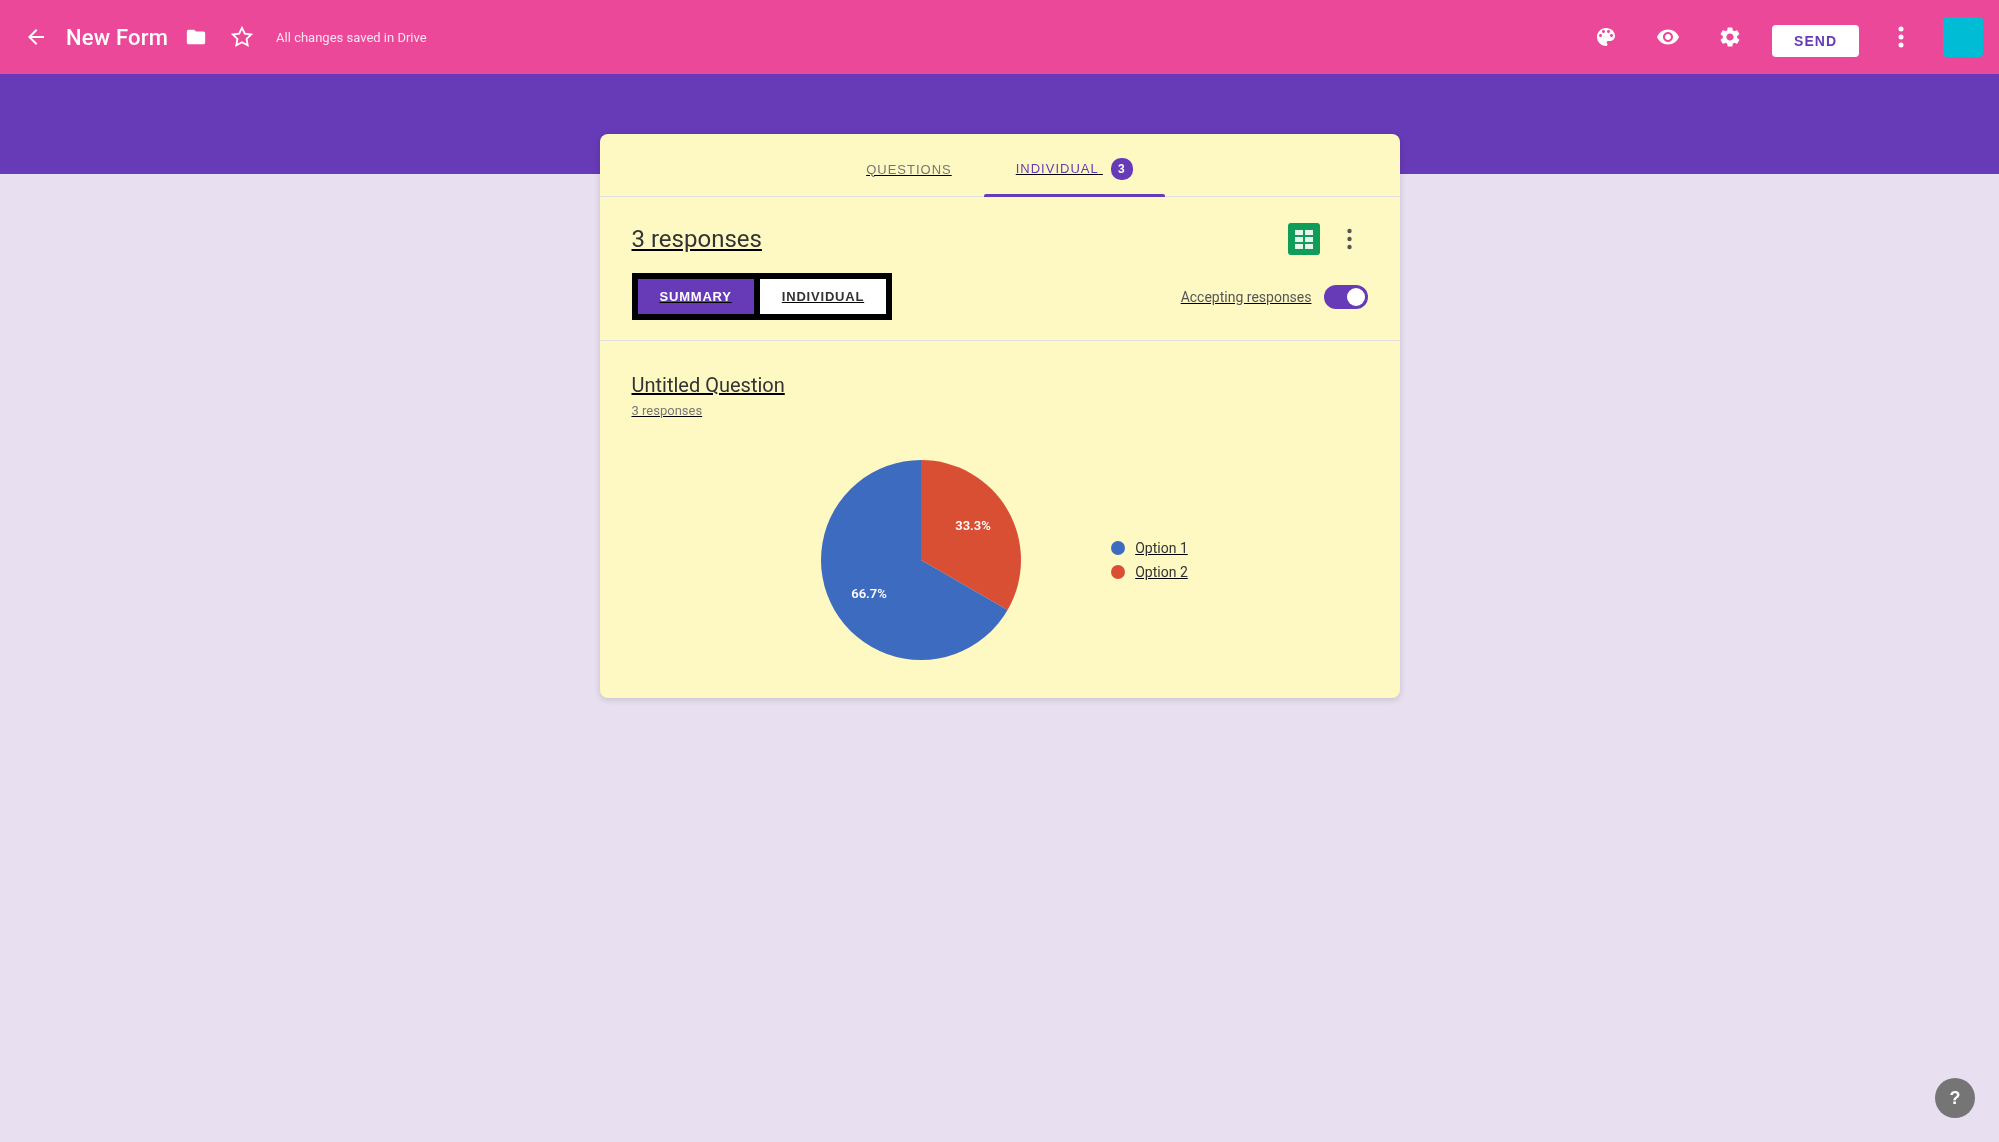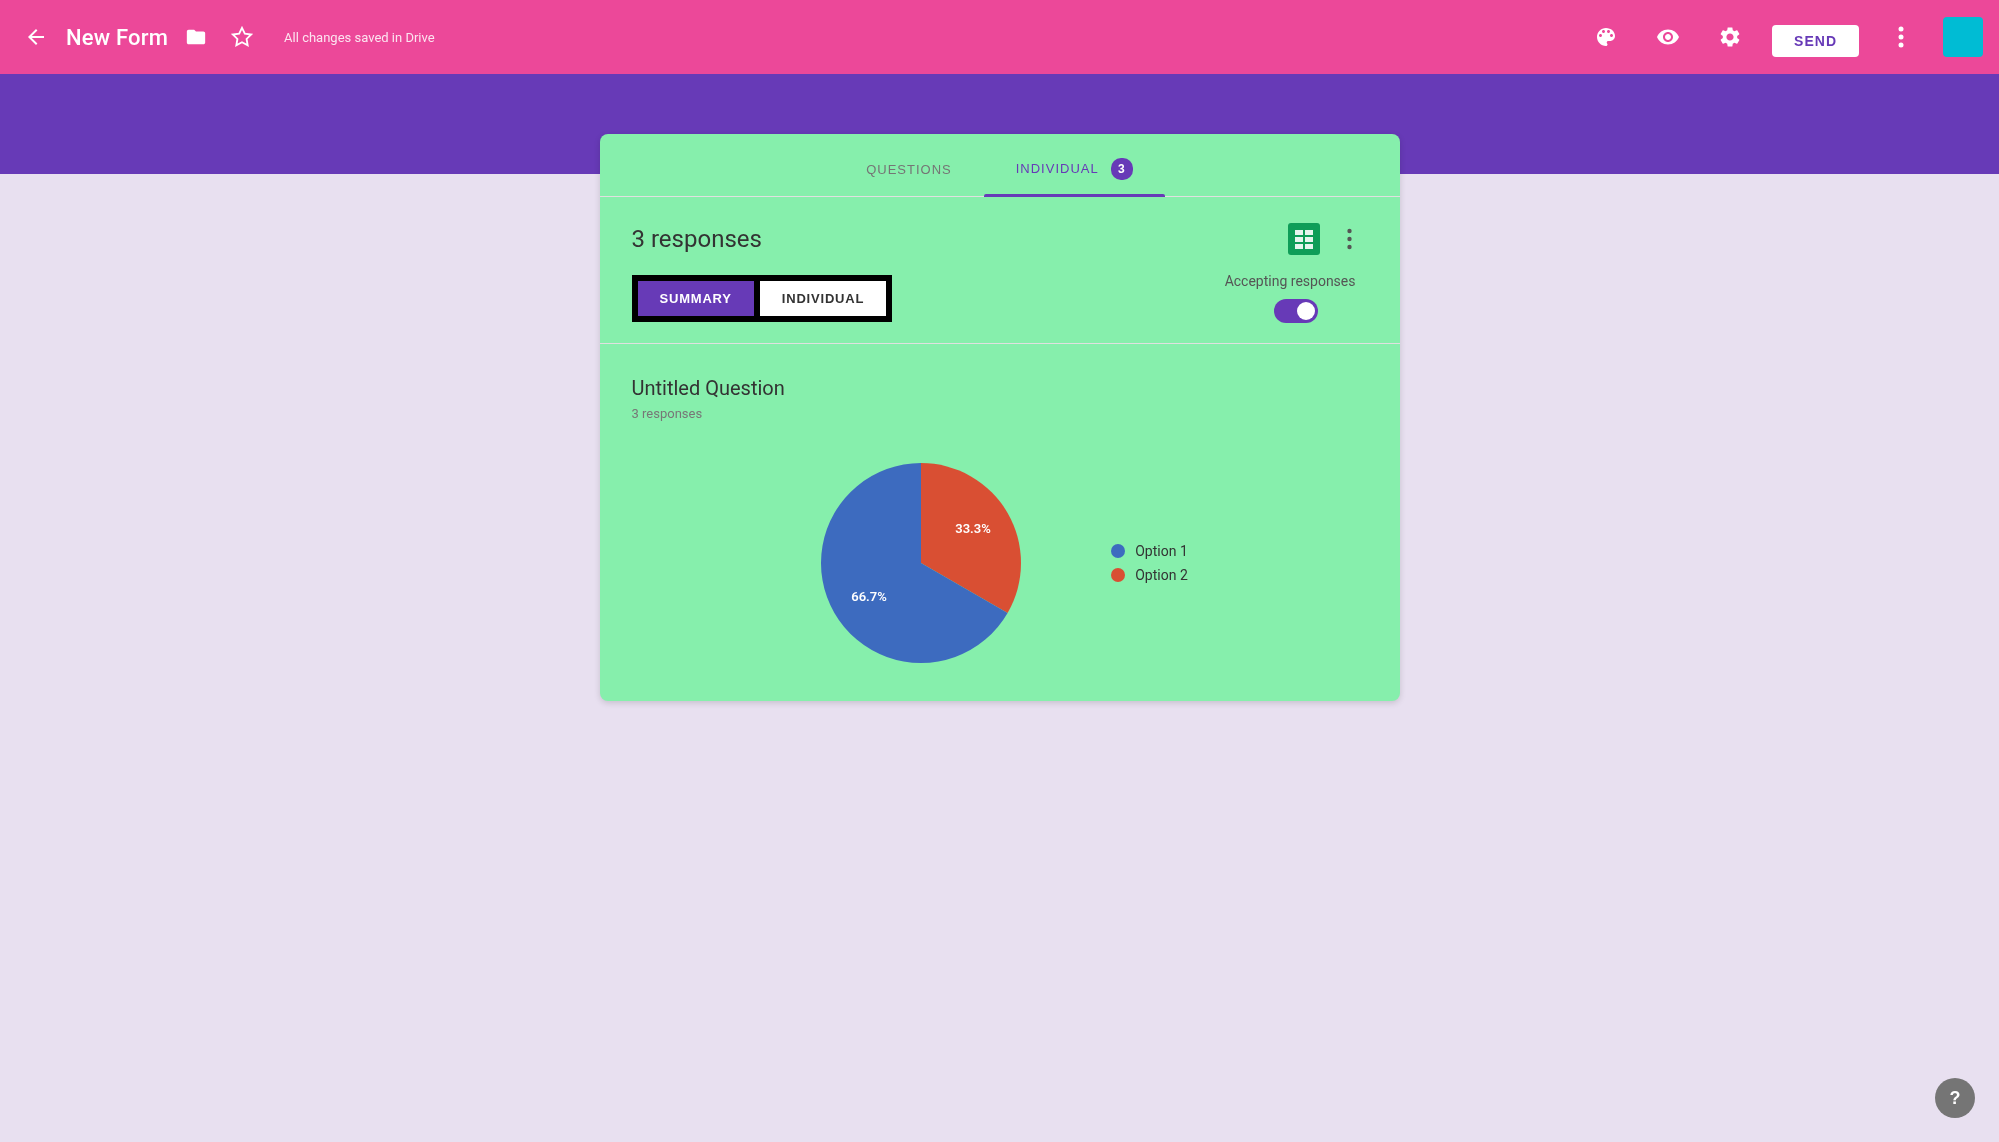--- a/index.html
+++ b/index.html
@@ -12,44 +12,45 @@
       display: flex;
       align-items: center;
       padding: 7px 16px;
       gap: 12px;
     }
     .header-left { display: flex; align-items: center; gap: 10px; flex: 1; }
     .back-btn { color: white; background: none; border: none; cursor: pointer; display: flex; align-items: center; justify-content: center; width: 40px; height: 40px; border-radius: 50%; }
     .back-btn svg { fill: white; }
     .form-title { color: white; font-size: 22px; font-weight: 500; letter-spacing: 0.2px; }
     .folder-icon, .star-icon { color: white; cursor: pointer; display: flex; align-items: center; justify-content: center; width: 36px; height: 36px; }
-    .saved-text { color: rgba(255,255,255,0.85); font-size: 13px; margin-left: 14px; }
+    .saved-text { color: rgba(255,255,255,0.85); font-size: 13px; margin-left: 6px; }
 
     .header-right { display: flex; align-items: flex-end; gap: 22px; }
     .header-icon-btn { background: none; border: none; cursor: pointer; width: 40px; height: 40px; border-radius: 50%; display: flex; align-items: center; justify-content: center; }
     .header-icon-btn svg { fill: white; }
     .send-btn { background: white; color: #673ab7; border: none; padding: 8px 22px; font-size: 14px; font-weight: 600; letter-spacing: 1px; border-radius: 4px; cursor: pointer; }
     .more-btn { background: none; border: none; color: white; font-size: 22px; cursor: pointer; display: flex; align-items: center; justify-content: center; width: 40px; height: 40px; }
     .avatar { width: 40px; height: 40px; border-radius: 4px; background: #00bcd4; cursor: pointer; }
 
     
     .banner { background: #673ab7; height: 100px; }
 
     
     .main { background: #e8e0f0; display: flex; justify-content: center; padding-top: 0; }
 
     
     .card {
-      background: #86efac;
+      background: #fef9c3;
       width: 800px;
       margin: 0 auto;
       border-radius: 8px;
       box-shadow: 0 2px 6px rgba(0,0,0,0.15);
       margin-top: -40px;
       position: relative;
+      text-decoration: underline;
     }
 
     
     .tabs {
       display: flex;
       justify-content: center;
       border-bottom: 1px solid #e0e0e0;
       padding-top: 8px;
     }
     .tab {
@@ -254,21 +255,21 @@
             </svg>
         </button>
       </div>
     </div>
 
     <div style="display:flex; align-items:center; justify-content:space-between; padding: 0 32px 20px;">
       <div class="view-toggle" style="padding:0;">
         <button class="toggle-btn active">SUMMARY</button>
         <button class="toggle-btn inactive">INDIVIDUAL</button>
       </div>
-      <div style="display:flex; align-items:center; gap:10px;flex-direction:column;">
+      <div style="display:flex; align-items:center; ">
         <span class="accepting-label">Accepting responses</span>
         <label class="toggle-switch">
           <input type="checkbox" checked="" style="">
           <span class="slider"></span>
         </label>
       </div>
     </div>
 
     <div class="divider"></div>
 

